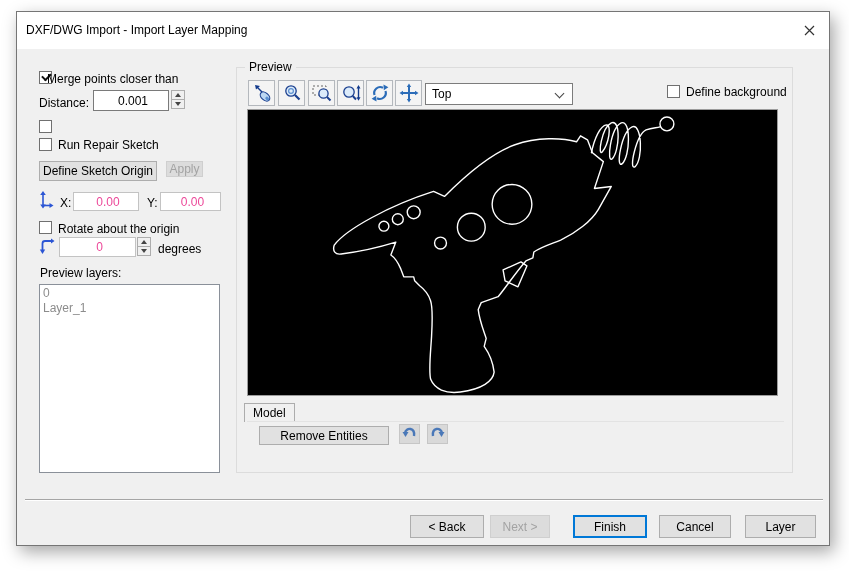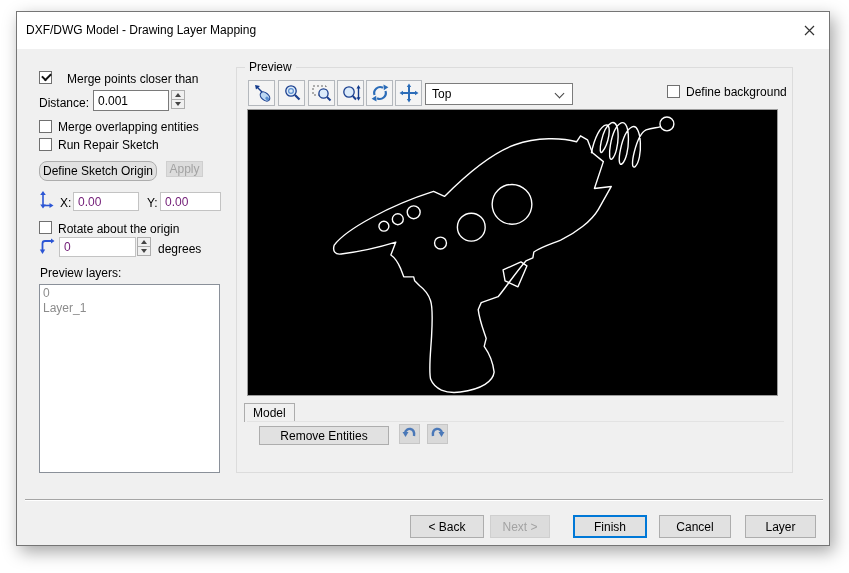--- a/index.html
+++ b/index.html
@@ -15,22 +15,22 @@
   #titlebar .title { position:absolute; left:9px; top:11px; font-size:12px; }
   #close-btn { position:absolute; right:6px; top:6px; width:28px; height:24px;
     display:flex; align-items:center; justify-content:center; cursor:default; }
 
   
   .cb { width:13px; height:13px; background:#fff; border:1px solid #707070; position:absolute; }
   .cb.checked::after { content:""; position:absolute; left:2px; top:1px; width:7px; height:4px;
     border-left:2px solid #111; border-bottom:2px solid #111; transform:rotate(-45deg); }
   .lbl { position:absolute; white-space:nowrap; }
   .txt { position:absolute; background:#fff; border:1px solid #7a7a7a; font:12px "Liberation Sans","DejaVu Sans",sans-serif;
-    padding:0 0 0 4px; }
-  .txt:disabled { color:#701a75; border-color:#c3c3c3; background:#fff; }
+    padding:0 0 0 4px;text-align:center; }
+  .txt:disabled { color:#ec4899; border-color:#c3c3c3; background:#fff; }
   .btn { position:absolute; background:#e1e1e1; border:1px solid #adadad; font:12px "Liberation Sans","DejaVu Sans",sans-serif;
     text-align:center; }
   .btn:disabled,.btn.disabled { background:#dcdcdc; border-color:#cfcfcf; color:#a3a3a3; }
   .btn.default { border:2px solid #0078d7; }
 
   .spinner { position:absolute; width:14px; }
   .spinner .sp { width:14px; height:10px; background:#f0f0f0; border:1px solid #adadad;
     display:flex; align-items:center; justify-content:center; }
   .spinner .sp + .sp { margin-top:-1px; }
   .tri-up { width:0; height:0; border-left:3px solid transparent; border-right:3px solid transparent; border-bottom:4px solid #444; }
@@ -73,49 +73,48 @@
   .foot-btn { top:503px; height:23px; }
 
   svg { display:block; }
 </style>
 </head>
 <body>
 
 <div id="dialog">
 
   <div id="titlebar">
-    <span class="title">DXF/DWG Model - Drawing Layer Mapping</span>
+    <span class="title">DXF/DWG Import - Import Layer Mapping</span>
     <div id="close-btn">
       <svg width="11" height="11" viewBox="0 0 11 11">
         <path d="M1,1 L10,10 M10,1 L1,10" stroke="#333" stroke-width="1.2" fill="none"></path>
       </svg>
     </div>
   </div>
 
   <span class="cb checked" style="left:22px; top:59px;"></span>
-  <span class="lbl" style="left:50px; top:60px;text-align:right;">Merge points closer than</span>
+  <span class="lbl" style="left:30px; top:60px;text-align:right;">Merge points closer than</span>
 
   <span class="lbl" style="left:22px; top:84px;">Distance:</span>
   <input class="txt" style="left: 76px; top: 78px; width: 76px; height: 21px;" value="0.001">
   <div class="spinner" style="left:154px; top:78px;">
     <div class="sp">
         <span class="tri-up"></span>
       </div>
     <div class="sp">
         <span class="tri-dn"></span>
       </div>
   </div>
 
   <span class="cb" style="left:22px; top:108px;"></span>
-  <span class="lbl" style="left:41px; top:108px;">Merge overlapping entities</span>
 
   <span class="cb" style="left:22px; top:126px;"></span>
   <span class="lbl" style="left:41px; top:126px;">Run Repair Sketch</span>
 
-  <button class="btn" style="left:22px; top:149px; width:118px; height:20px;border-radius:8px;">Define Sketch Origin</button>
+  <button class="btn" style="left:22px; top:149px; width:118px; height:20px;">Define Sketch Origin</button>
   <button class="btn" style="left:149px; top:149px; width:37px; height:16px;" disabled="">Apply</button>
 
   <svg class="abs" style="left:22px; top:179px;" width="15" height="18" viewBox="0 0 15 18">
     <path d="M4,2 L4,15" stroke="#2b55d4" stroke-width="1.6"></path>
     <path d="M4,0 L1.2,4 L6.8,4 Z M4,17.5 L1.2,13.5 L6.8,13.5 Z" fill="#2b55d4"></path>
     <path d="M4,14.5 L12,14.5" stroke="#2b55d4" stroke-width="1.6"></path>
     <path d="M14.5,14.5 L10.5,12 L10.5,17 Z" fill="#2b55d4"></path>
   </svg>
   <span class="lbl" style="left:43px; top:184px;">X:</span>
   <input class="txt" style="left: 56px; top: 180px; width: 66px; height: 19px;" disabled="" value="0.00">

